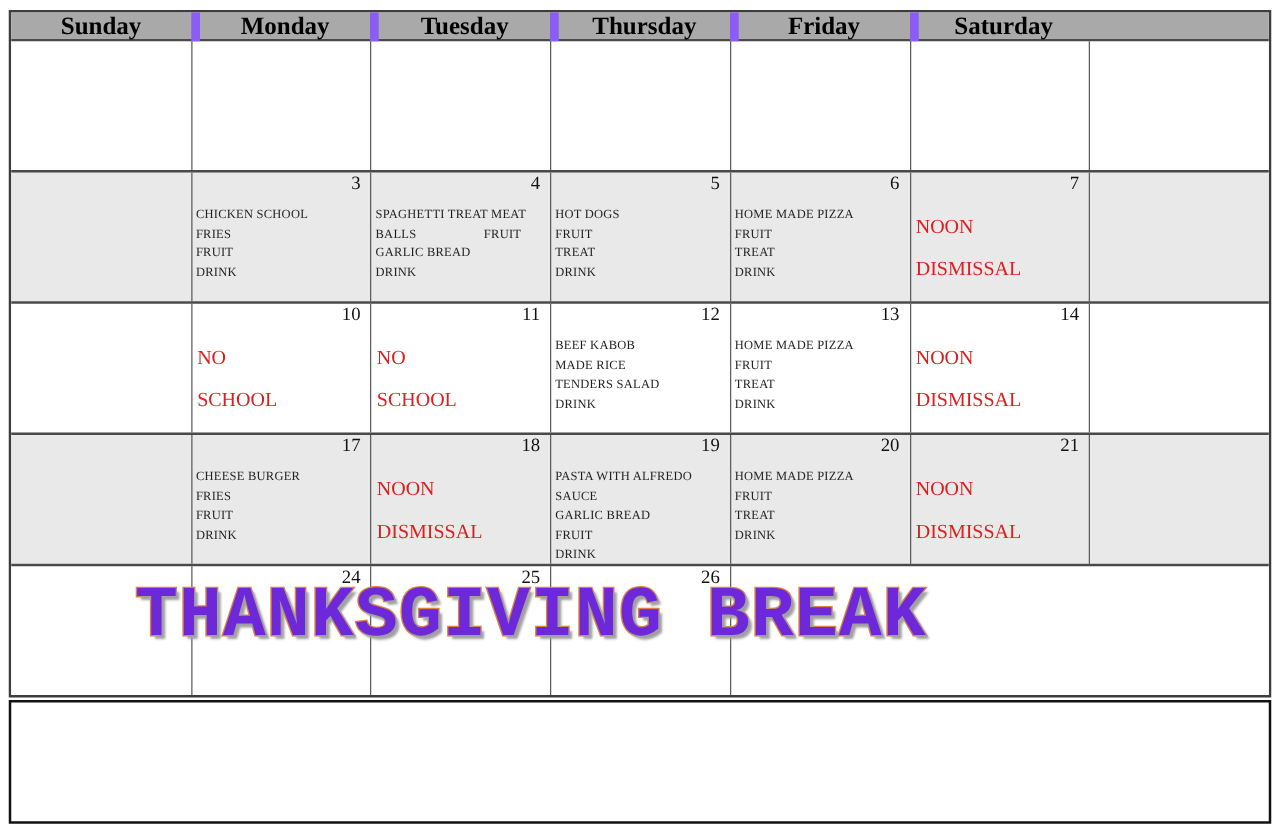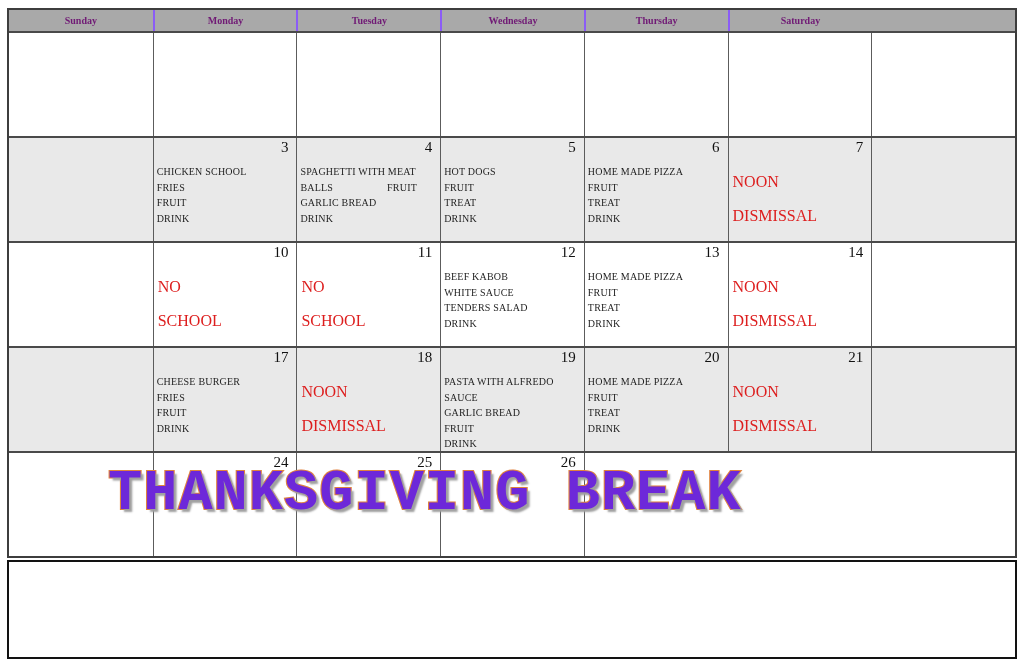--- a/index.html
+++ b/index.html
@@ -11,23 +11,23 @@
   .calendar {
     position:absolute; left:7px; top:8px; width:1010px;
     border:2px solid #3d3d3d; box-sizing:border-box; background:#fff;
   }
   .hrow {
     display:grid; grid-template-columns:repeat(7,1fr);
     height:21px; background:var(--header-gray,#a9a9a9);
   }
   .hcell {
     display:flex; align-items:center; justify-content:center;
-    font-weight:bold; font-size:10px; color:#701a75;
-  }
-  .hcell + .hcell { border-left:2px solid #8b5cf6; }
+    font-weight:bold; font-size:20px; color:#000000;
+  }
+  .hcell + .hcell { border-left:7px solid #8b5cf6; }
   .week {
     display:grid; grid-template-columns:repeat(7,1fr);
     height:103px; border-top:2px solid #4a4a4a; background:#ffffff;
   }
   .week.shaded { background:var(--row-gray,#e9e9e9); }
   .cell { position:relative; overflow:hidden; }
   .cell + .cell { border-left:1px solid #5c5c5c; }
   .daynum {
     text-align:right; padding:1px 8px 0 0; height:18px;
     font-size:15px; color:#111;
@@ -58,22 +58,22 @@
 </head>
 <body>
 
 <div class="page">
 
   <div class="calendar">
     <div class="hrow">
         <div class="hcell">Sunday</div>
         <div class="hcell">Monday</div>
         <div class="hcell">Tuesday</div>
-        <div class="hcell">Wednesday</div>
         <div class="hcell">Thursday</div>
+        <div class="hcell">Friday</div>
         <div class="hcell">Saturday</div>
       </div>
     <div>
         <div class="week">
           <div class="cell">
             <div class="daynum"></div>
           </div>
           <div class="cell">
             <div class="daynum"></div>
           </div>
@@ -96,21 +96,21 @@
         <div class="week shaded">
           <div class="cell">
             <div class="daynum"></div>
           </div>
           <div class="cell">
             <div class="daynum">3</div>
             <div class="menu"><div>CHICKEN SCHOOL</div><div>FRIES</div><div>FRUIT</div><div>DRINK</div></div>
           </div>
           <div class="cell">
             <div class="daynum">4</div>
-            <div class="menu"><div>SPAGHETTI WITH MEAT</div><div>BALLS                    FRUIT</div><div>GARLIC BREAD</div><div>DRINK</div></div>
+            <div class="menu"><div>SPAGHETTI TREAT MEAT</div><div>BALLS                    FRUIT</div><div>GARLIC BREAD</div><div>DRINK</div></div>
           </div>
           <div class="cell">
             <div class="daynum">5</div>
             <div class="menu"><div>HOT DOGS</div><div>FRUIT</div><div>TREAT</div><div>DRINK</div></div>
           </div>
           <div class="cell">
             <div class="daynum">6</div>
             <div class="menu"><div>HOME MADE PIZZA</div><div>FRUIT</div><div>TREAT</div><div>DRINK</div></div>
           </div>
           <div class="cell">
@@ -137,21 +137,21 @@
           </div>
           <div class="cell">
             <div class="daynum">11</div>
             <div class="notice">
               <div>NO</div>
               <div>SCHOOL</div>
             </div>
           </div>
           <div class="cell">
             <div class="daynum">12</div>
-            <div class="menu"><div>BEEF KABOB</div><div>WHITE SAUCE</div><div>TENDERS SALAD</div><div>DRINK</div></div>
+            <div class="menu"><div>BEEF KABOB</div><div>MADE RICE</div><div>TENDERS SALAD</div><div>DRINK</div></div>
           </div>
           <div class="cell">
             <div class="daynum">13</div>
             <div class="menu"><div>HOME MADE PIZZA</div><div>FRUIT</div><div>TREAT</div><div>DRINK</div></div>
           </div>
           <div class="cell">
             <div class="daynum">14</div>
             <div class="notice">
               <div>NOON</div>
               <div>DISMISSAL</div>

